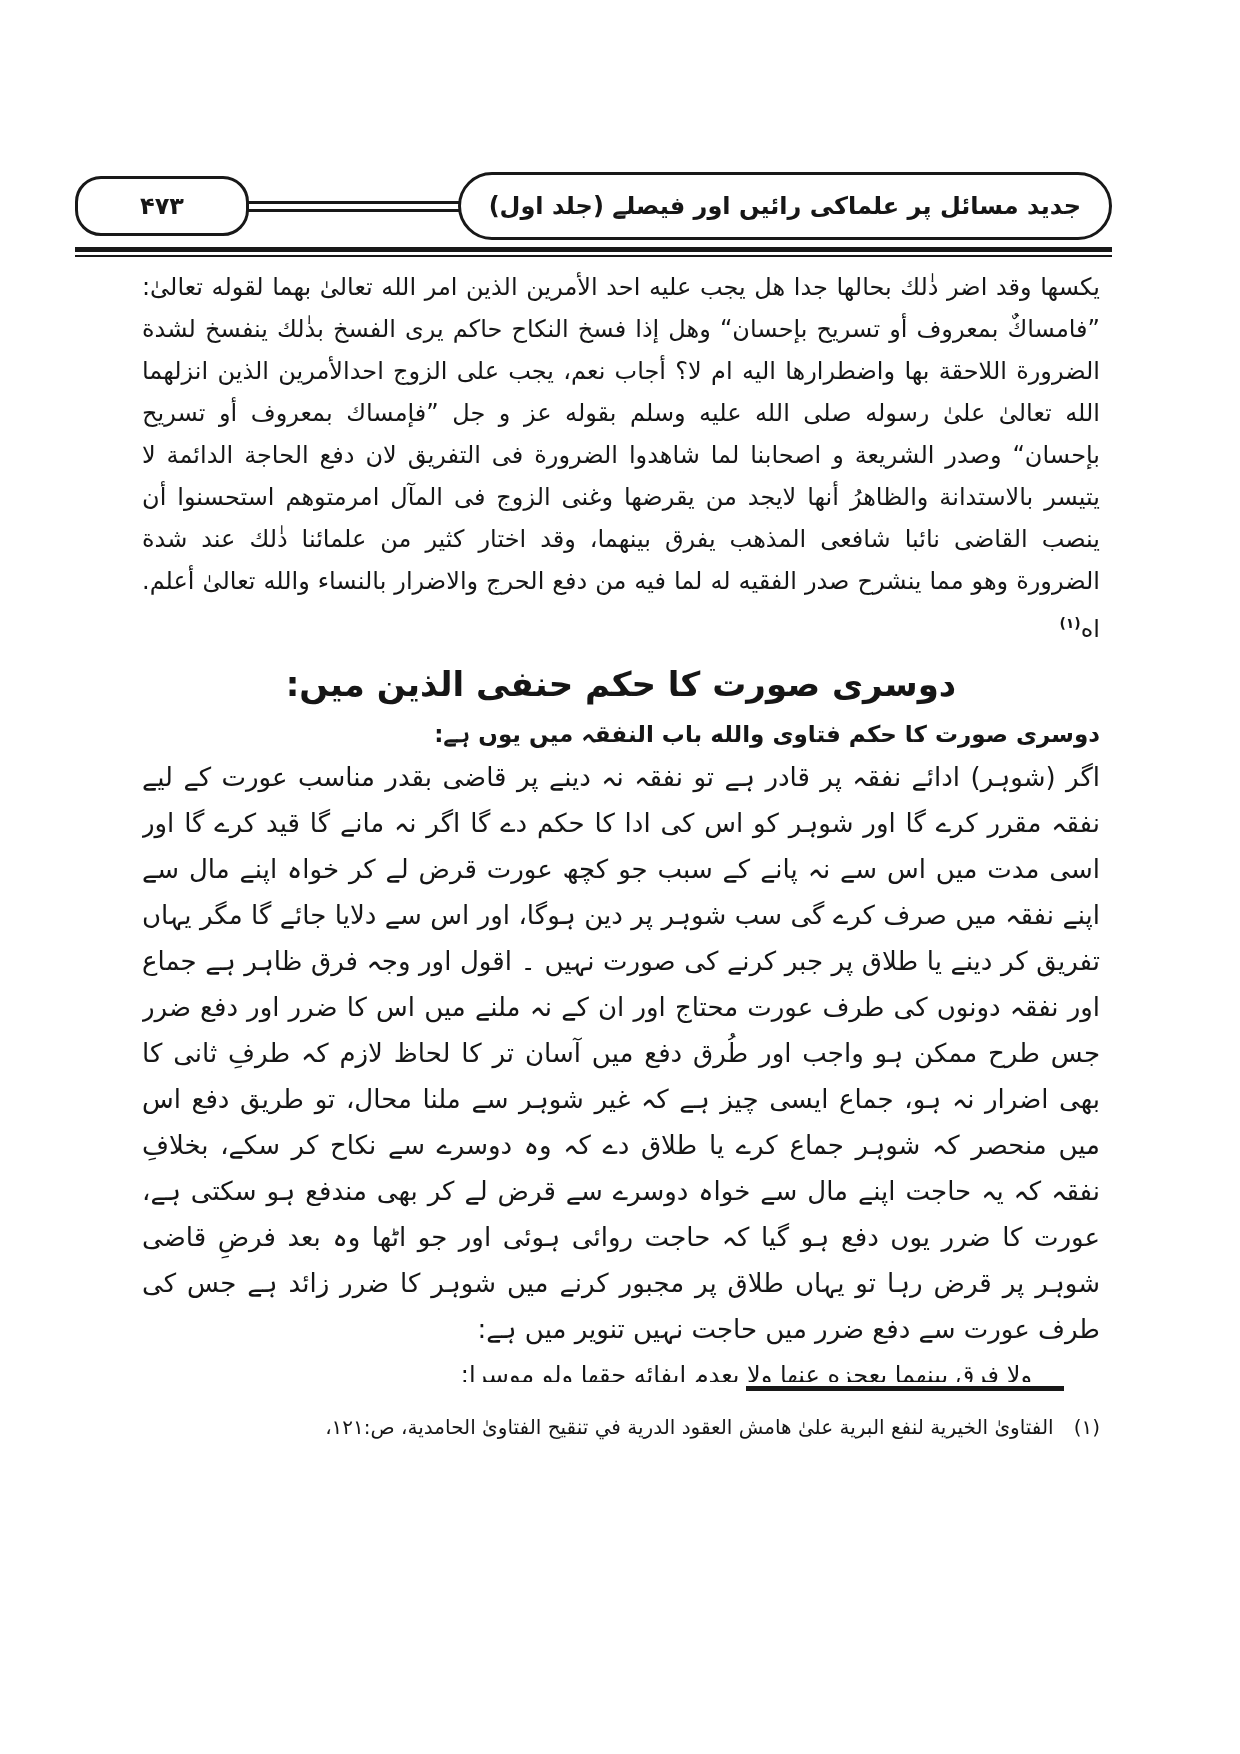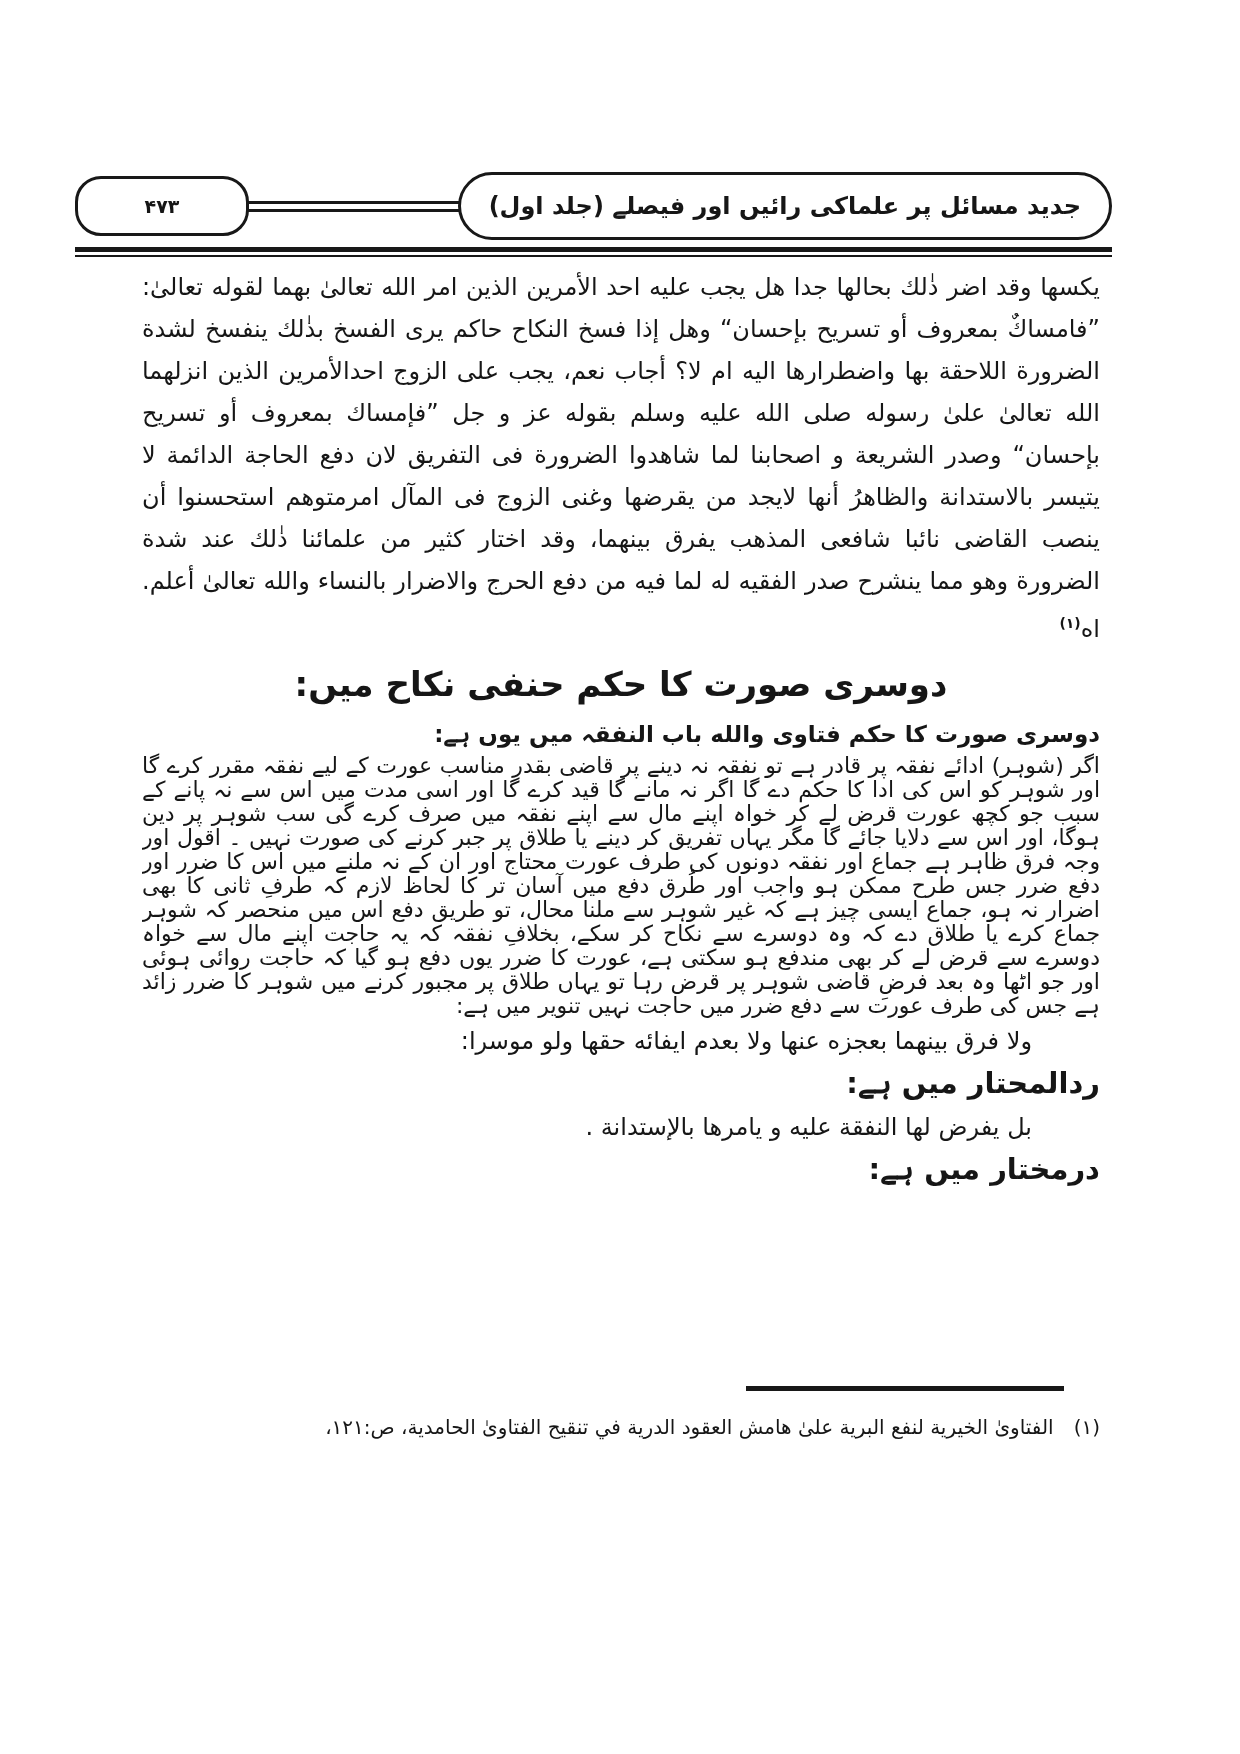--- a/index.html
+++ b/index.html
@@ -12,21 +12,21 @@
 
   
   .header-row{
     position:absolute;top:172px;left:75px;right:128px;
     display:flex;align-items:center;direction:ltr;
   }
   .page-badge{
     width:168px;height:54px;flex:0 0 auto;
     border:3px solid #181818;border-radius:26px;background:#fff;
     display:flex;align-items:center;justify-content:center;
-    font-size:19px;font-weight:bold;z-index:2;
+    font-size:24px;font-weight:bold;z-index:2;
   }
   .connector{
     flex:1 1 auto;height:5px;margin:0 -4px;
     border-top:3px solid #181818;border-bottom:3px solid #181818;
   }
   .cartouche{
     flex:0 0 auto;height:62px;padding:0 28px;
     border:3px solid #181818;border-radius:34px;background:#fff;
     display:flex;align-items:center;justify-content:center;
     direction:rtl;font-size:24px;font-weight:bold;white-space:nowrap;z-index:2;
@@ -46,21 +46,21 @@
   }
   .fn-ref{font-size:14px;font-weight:bold;}
   .section-heading{
     margin:12px 0 8px;font-size:34px;line-height:44px;
     font-weight:bold;text-align:center;
   }
   .source-line{
     margin:0;font-size:23px;line-height:40px;font-weight:bold;text-align:right;
   }
   .urdu-body{
-    margin:0;font-size:22px;line-height:24px;text-align:justify;
+    margin:0;font-size:26px;line-height:46px;text-align:justify;
   }
   .arabic-quote{
     margin:2px 0 0;font-size:24px;line-height:42px;text-align:right;
     padding-right:68px;
   }
   .source-label{
     margin:0;font-size:29px;line-height:42px;font-weight:bold;text-align:right;
   }
 
   
@@ -88,21 +88,21 @@
     <div class="cartouche">
       <span>جدید مسائل پر علماکی رائیں اور فیصلے (جلد اول)</span>
     </div>
   </div>
   <div class="top-rule"></div>
 
   <div class="content">
 
     <p class="arabic-passage"><span>يكسها وقد اضر ذٰلك بحالها جدا هل يجب عليه احد الأمرين الذين امر الله تعالىٰ بهما لقوله تعالىٰ: ”فامساكٌ بمعروف أو تسريح بإحسان“ وهل إذا فسخ النكاح حاكم يرى الفسخ بذٰلك ينفسخ لشدة الضرورة اللاحقة بها واضطرارها اليه ام لا؟ أجاب نعم، يجب على الزوج احدالأمرين الذين انزلهما الله تعالىٰ علىٰ رسوله صلى الله عليه وسلم بقوله عز و جل ”فإمساك بمعروف أو تسريح بإحسان“ وصدر الشريعة و اصحابنا لما شاهدوا الضرورة فى التفريق لان دفع الحاجة الدائمة لا يتيسر بالاستدانة والظاهرُ أنها لايجد من يقرضها وغنى الزوج فى المآل امرمتوهم استحسنوا أن ينصب القاضى نائبا شافعى المذهب يفرق بينهما، وقد اختار كثير من علمائنا ذٰلك عند شدة الضرورة وهو مما ينشرح صدر الفقيه له لما فيه من دفع الحرج والاضرار بالنساء والله تعالىٰ أعلم. اه</span><sup class="fn-ref">(١)</sup></p>
 
-    <h2 class="section-heading">دوسری صورت کا حکم حنفی نکاح میں:</h2>
+    <h2 class="section-heading">دوسری صورت کا حکم حنفی الذين میں:</h2>
 
     <p class="source-line">دوسری صورت کا حکم فتاوی والله باب النفقہ میں یوں ہے:</p>
 
     <p class="urdu-body">اگر (شوہر) ادائے نفقہ پر قادر ہے تو نفقہ نہ دینے پر قاضی بقدر مناسب عورت کے لیے نفقہ مقرر کرے گا اور شوہر کو اس کی ادا کا حکم دے گا اگر نہ مانے گا قید کرے گا اور اسی مدت میں اس سے نہ پانے کے سبب جو کچھ عورت قرض لے کر خواہ اپنے مال سے اپنے نفقہ میں صرف کرے گی سب شوہر پر دین ہوگا، اور اس سے دلایا جائے گا مگر یہاں تفریق کر دینے یا طلاق پر جبر کرنے کی صورت نہیں ۔ اقول اور وجہ فرق ظاہر ہے جماع اور نفقہ دونوں کی طرف عورت محتاج اور ان کے نہ ملنے میں اس کا ضرر اور دفع ضرر جس طرح ممکن ہو واجب اور طُرق دفع میں آسان تر کا لحاظ لازم کہ طرفِ ثانی کا بھی اضرار نہ ہو، جماع ایسی چیز ہے کہ غیر شوہر سے ملنا محال، تو طریق دفع اس میں منحصر کہ شوہر جماع کرے یا طلاق دے کہ وہ دوسرے سے نکاح کر سکے، بخلافِ نفقہ کہ یہ حاجت اپنے مال سے خواہ دوسرے سے قرض لے کر بھی مندفع ہو سکتی ہے، عورت کا ضرر یوں دفع ہو گیا کہ حاجت روائی ہوئی اور جو اٹھا وہ بعد فرضِ قاضی شوہر پر قرض رہا تو یہاں طلاق پر مجبور کرنے میں شوہر کا ضرر زائد ہے جس کی طرف عورت سے دفع ضرر میں حاجت نہیں تنویر میں ہے:</p>
 
     <p class="arabic-quote">ولا فرق بينهما بعجزه عنها ولا بعدم ايفائه حقها ولو موسرا:</p>
 
     <p class="source-label">ردالمحتار میں ہے:</p>
 
     <p class="arabic-quote">بل يفرض لها النفقة عليه و يامرها بالإستدانة .</p>

